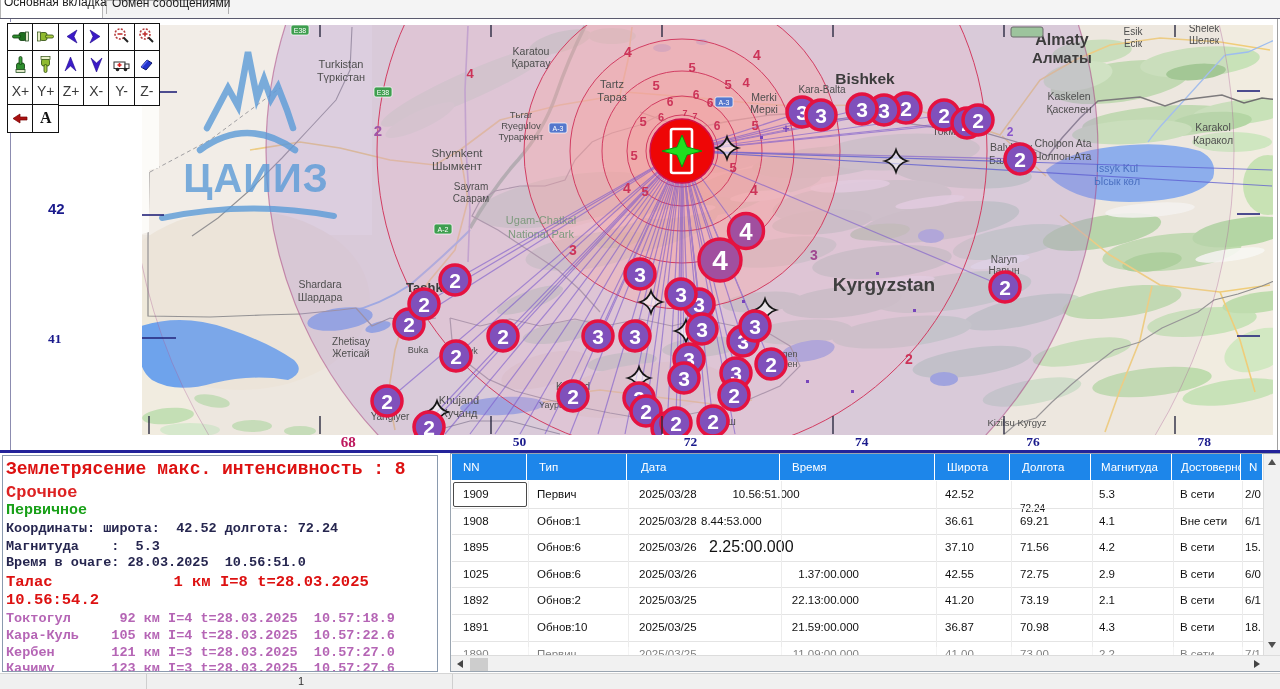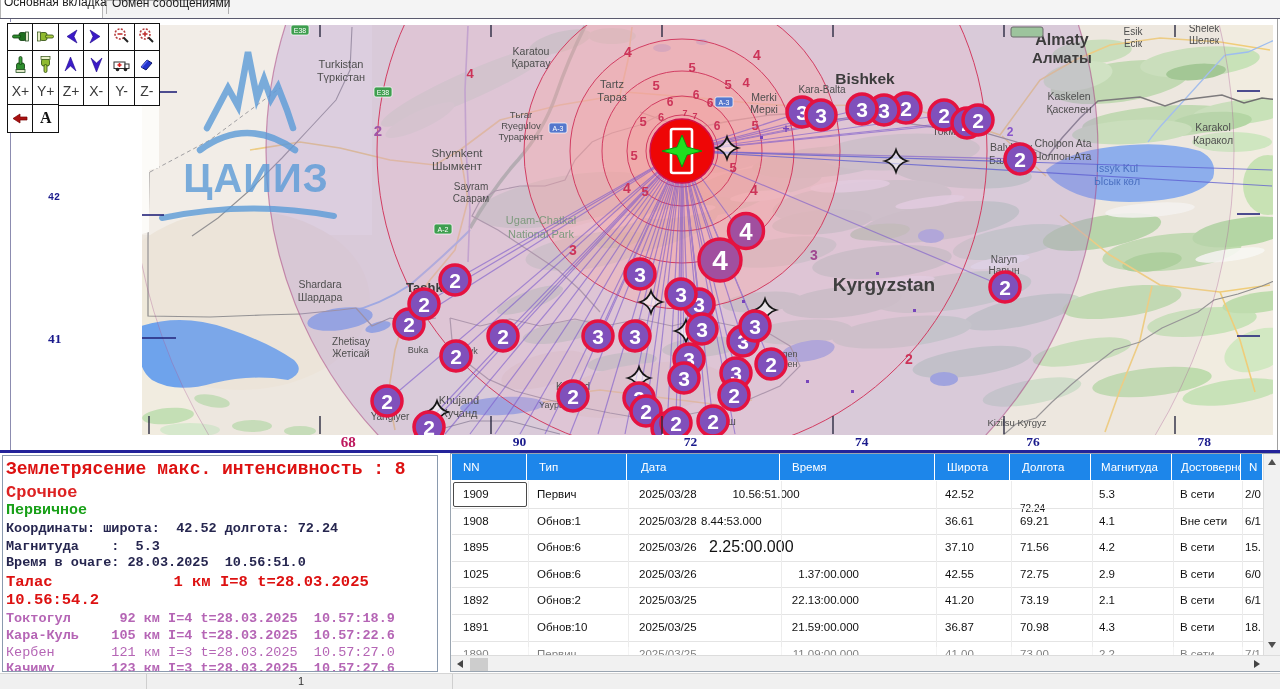--- a/index.html
+++ b/index.html
@@ -521,42 +521,42 @@
       <span style="font-size:14px;color:#3a3a3a;font-family:'Liberation Sans',sans-serif">Z-</span>
     </div>
     <div class="abs" style="left:7px;top:104.1px;width:26.8px;height:28.7px;background:#fff;border:1.6px solid #111;display:flex;align-items:center;justify-content:center">
       <svg width="19" height="19" viewBox="0 0 19 19">
         <path d="M2,9.5 L9,5 L9,8 L16,8 L16,11 L9,11 L9,14 Z" fill="#aa1111" stroke="#700" stroke-width="0.7"></path>
       </svg>
     </div>
     <div class="abs" style="left:32.3px;top:104.1px;width:26.8px;height:28.7px;background:#fff;border:1.6px solid #111;display:flex;align-items:center;justify-content:center">
       <span style="font-size:16px;font-weight:bold;font-family:'Liberation Serif',serif;color:#111">A</span>
     </div>
-    <div class="abs" style="left:48px;top:192px;font-weight:bold;color:#1a1a8c;font-size:10px;font-family:Liberation Mono, monospace">42</div>
+    <div class="abs" style="left:48px;top:200px;font-weight:bold;color:#1a1a8c;font-size:15px;font-family:Liberation Sans, sans-serif">42</div>
     <div class="abs" style="left:48px;top:331px;font-weight:bold;color:#1a1a8c;font-size:13.5px;font-family:'Liberation Serif',serif">41</div>
     <div class="abs" style="left:165px;top:456px;width:24px;text-align:center;font-weight:bold;color:#1a1a8c;font-size:13.5px;font-family:'Liberation Serif',serif">66</div>
     <div class="abs" style="left:336.2px;top:434px;width:24px;text-align:center;font-weight:bold;color:#be185d;font-size:15px;font-family:'Liberation Serif',serif">68</div>
-    <div class="abs" style="left:507.4px;top:434px;width:24px;text-align:center;font-weight:bold;color:#1a1a8c;font-size:13.5px;font-family:'Liberation Serif',serif">90</div>
+    <div class="abs" style="left:507.4px;top:434px;width:24px;text-align:center;font-weight:bold;color:#1a1a8c;font-size:13.5px;font-family:'Liberation Serif',serif">50</div>
     <div class="abs" style="left:678.6px;top:434px;width:24px;text-align:center;font-weight:bold;color:#1a1a8c;font-size:13.5px;font-family:'Liberation Serif',serif">72</div>
     <div class="abs" style="left:849.8px;top:434px;width:24px;text-align:center;font-weight:bold;color:#1a1a8c;font-size:13.5px;font-family:'Liberation Serif',serif">74</div>
     <div class="abs" style="left:1021px;top:434px;width:24px;text-align:center;font-weight:bold;color:#1a1a8c;font-size:13.5px;font-family:'Liberation Serif',serif">76</div>
     <div class="abs" style="left:1192.2px;top:434px;width:24px;text-align:center;font-weight:bold;color:#1a1a8c;font-size:13.5px;font-family:'Liberation Serif',serif">78</div>
     <div class="abs" style="left:0;top:450px;width:1280px;height:3px;background:#23239a"></div>
     <div class="abs" style="left:2px;top:455px;width:436px;height:217px;background:#fff;border:1px solid #8a9aae;overflow:hidden">
       <div class="abs" style="left:3px;top:3px;color:#dd1111;font-size:18px;font-family:'Liberation Mono',monospace;font-weight:bold;white-space:pre">Землетрясение макс. интенсивность : 8</div>
       <div class="abs" style="left:3px;top:27px;color:#dd2222;font-size:17px;font-family:'Liberation Mono',monospace;font-weight:bold;white-space:pre">Срочное</div>
       <div class="abs" style="left:3px;top:46px;color:#18a018;font-size:15px;font-family:'Liberation Mono',monospace;font-weight:bold;white-space:pre">Первичное</div>
       <div class="abs" style="left:3px;top:65px;color:#26264f;font-size:13.5px;font-family:'Liberation Mono',monospace;font-weight:bold;white-space:pre">Координаты: широта:  42.52 долгота: 72.24</div>
       <div class="abs" style="left:3px;top:83px;color:#26264f;font-size:13.5px;font-family:'Liberation Mono',monospace;font-weight:bold;white-space:pre">Магнитуда    :  5.3</div>
       <div class="abs" style="left:3px;top:99px;color:#26264f;font-size:13.5px;font-family:'Liberation Mono',monospace;font-weight:bold;white-space:pre">Время в очаге: 28.03.2025  10.56:51.0</div>
       <div class="abs" style="left:3px;top:117px;color:#dd1111;font-size:15.5px;font-family:'Liberation Mono',monospace;font-weight:bold;white-space:pre">Талас             1 км I=8 t=28.03.2025</div>
       <div class="abs" style="left:3px;top:135px;color:#dd1111;font-size:15.5px;font-family:'Liberation Mono',monospace;font-weight:bold;white-space:pre">10.56:54.2</div>
       <div class="abs" style="left:3px;top:155px;color:#b565b5;font-size:13.5px;font-family:'Liberation Mono',monospace;font-weight:bold;white-space:pre">Токтогул      92 км I=4 t=28.03.2025  10.57:18.9</div>
       <div class="abs" style="left:3px;top:172px;color:#b565b5;font-size:13.5px;font-family:'Liberation Mono',monospace;font-weight:bold;white-space:pre">Кара-Куль    105 км I=4 t=28.03.2025  10.57:22.6</div>
-      <div class="abs" style="left:3px;top:189px;color:#b565b5;font-size:13.5px;font-family:'Liberation Mono',monospace;font-weight:normal;white-space:pre">Кербен       121 км I=3 t=28.03.2025  10.57:27.0</div>
+      <div class="abs" style="left:3px;top:189px;color:#b565b5;font-size:13.5px;font-family:'Liberation Mono',monospace;font-weight:bold;white-space:pre">Кербен       121 км I=3 t=28.03.2025  10.57:27.0</div>
       <div class="abs" style="left:3px;top:205px;color:#b565b5;font-size:13.5px;font-family:'Liberation Mono',monospace;font-weight:bold;white-space:pre">Качиму       123 км I=3 t=28.03.2025  10.57:27.6</div>
     </div>
     <div class="abs" style="left:450px;top:453px;width:830px;height:219px;background:#fff;border:1px solid #9aa5b1;border-right:none;overflow:hidden">
       <div class="abs" style="left:1px;top:0px;width:811px;height:26px;background:#1d86ea"></div>
       <div class="abs" style="left:2px;top:0;width:74px;height:26px;border-right:1.5px solid #fff;color:#fff;font-size:11.5px;line-height:26px;padding-left:10px;overflow:hidden">NN</div>
       <div class="abs" style="left:78px;top:0;width:98px;height:26px;border-right:1.5px solid #fff;color:#fff;font-size:11.5px;line-height:26px;padding-left:10px;overflow:hidden">Тип</div>
       <div class="abs" style="left:178px;top:0;width:151px;height:26px;border-right:1.5px solid #fff;color:#fff;font-size:11.5px;line-height:26px;padding-left:12px;overflow:hidden">Дата</div>
       <div class="abs" style="left:331px;top:0;width:153px;height:26px;border-right:1.5px solid #fff;color:#fff;font-size:11.5px;line-height:26px;padding-left:10px;overflow:hidden">Время</div>
       <div class="abs" style="left:486px;top:0;width:73px;height:26px;border-right:1.5px solid #fff;color:#fff;font-size:11.5px;line-height:26px;padding-left:10px;overflow:hidden">Широта</div>
       <div class="abs" style="left:561px;top:0;width:79px;height:26px;border-right:1.5px solid #fff;color:#fff;font-size:11.5px;line-height:26px;padding-left:10px;overflow:hidden">Долгота</div>

